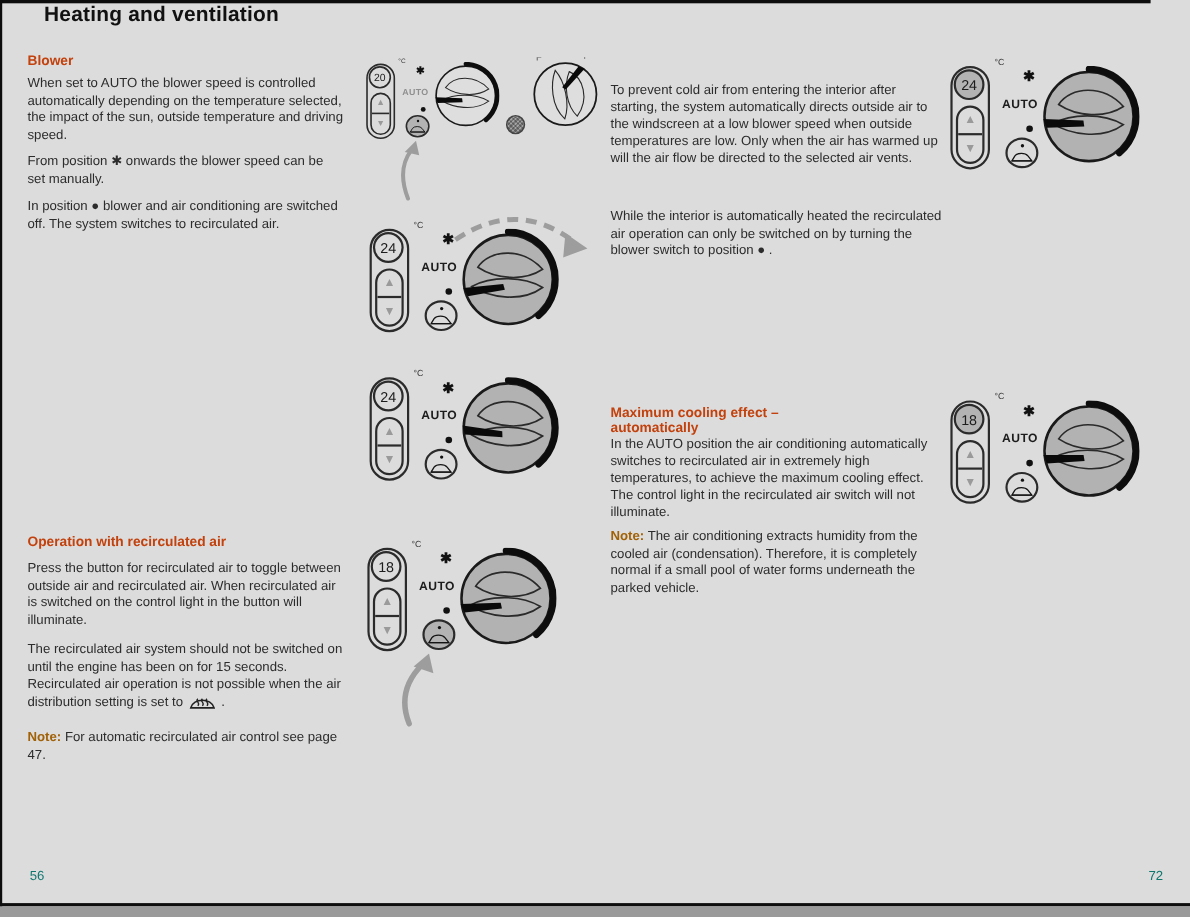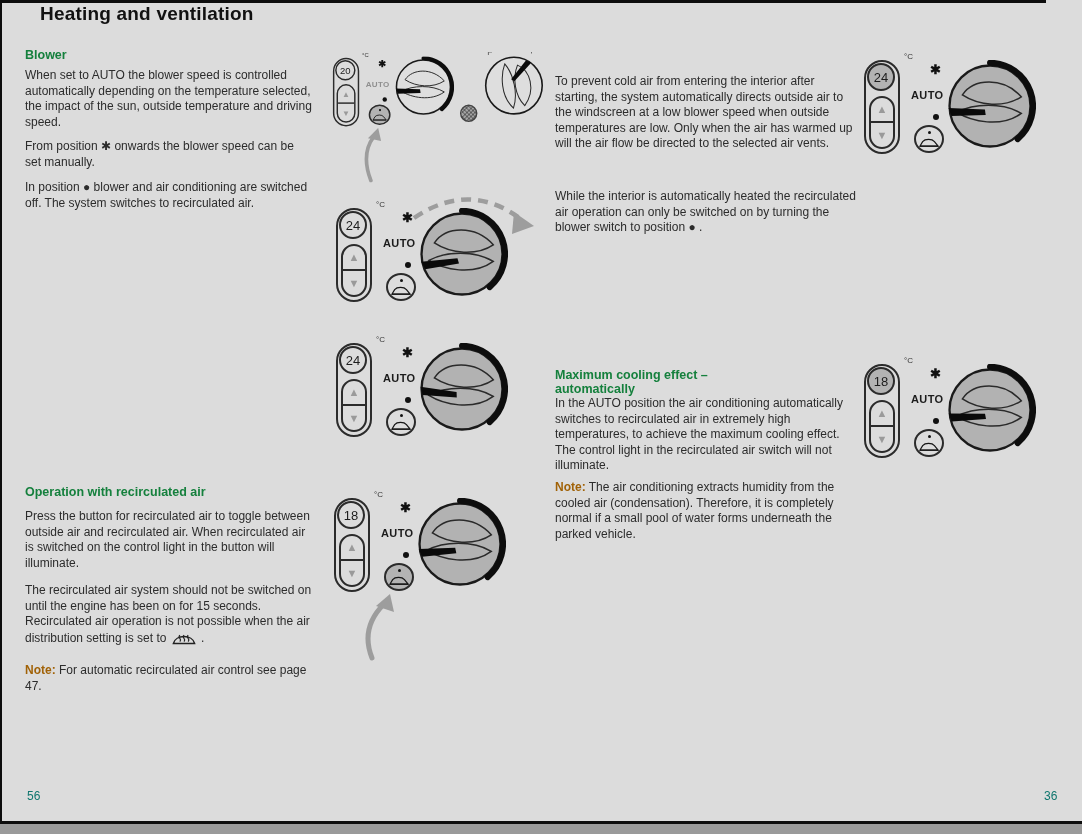--- a/index.html
+++ b/index.html
@@ -13,21 +13,21 @@
   .edge { position:absolute; background:#0d0d0d; }
   .edge-top { left:0; top:0; width:1046px; height:3px; }
   .edge-left { left:0; top:0; width:2px; height:834px; }
   .edge-bottom { left:0; bottom:0; width:1082px; height:3px; }
 
   h1.title { position:absolute; left:40px; top:3px; font-size:19px; font-weight:bold; letter-spacing:.2px; color:#111; }
 
   .col-left { left:25px; width:288px; }
   .col-right { left:555px; width:301px; }
   .tblock { position:absolute; }
-  .h2 { font-size:12.5px; font-weight:bold; color:#15803d; }
+  .h2 { font-size:12.5px; font-weight:bold; color:#c2410c; }
   .para { font-size:12px; line-height:15.6px; color:#2c2c2c; }
   .para b { color:#a16207; }
   .pagenum { position:absolute; font-size:12px; color:#0f766e; }
 
   
   .panel { position:absolute; }
   .rocker { position:absolute; width:36px; height:94px; border:2px solid #2b2b2b; border-radius:18px; }
   .temp-circle { position:absolute; left:1px; top:1px; width:28px; height:28px; border:2px solid #2b2b2b;
     border-radius:50%; display:flex; align-items:center; justify-content:center; font-size:13px; color:#1d1d1d; }
   .temp-circle.filled { background:#b3b3b3; }
@@ -79,21 +79,21 @@
   <p class="tblock col-right para" style="top:74px">To prevent cold air from entering the interior after starting, the system automatically directs outside air to the windscreen at a low blower speed when outside temperatures are low. Only when the air has warmed up will the air flow be directed to the selected air vents.</p>
 
   <div class="tblock col-right h2" style="top:368px">
     <span>Maximum cooling effect –</span><br>
     <span>automatically</span>
   </div>
   <p class="tblock col-right para" style="top:396px">In the AUTO position the air conditioning automatically switches to recirculated air in extremely high temperatures, to achieve the maximum cooling effect. The control light in the recirculated air switch will not illuminate.</p>
   <p class="tblock col-right para" style="top:480px"><b>Note:</b><span> The air conditioning extracts humidity from the cooled air (condensation). Therefore, it is completely normal if a small pool of water forms underneath the parked vehicle.</span></p>
 
   <div class="pagenum" style="left:27px; top:789px">56</div>
-  <div class="pagenum" style="left:1044px; top:789px">36</div>
+  <div class="pagenum" style="left:1044px; top:789px">72</div>
 
   <div class="panel" style="left:330px; top:52px; width:298px; height:200px; overflow:hidden; transform:scale(.73); transform-origin:top left;">
     <div class="rocker" style="left:4px; top:8px">
       <div class="temp-circle">20</div>
       <div class="updown">
         <div class="half up">▲</div>
         <div class="half">▼</div>
       </div>
     </div>
     <span class="unit" style="left:44px; top:0px">°C</span>

